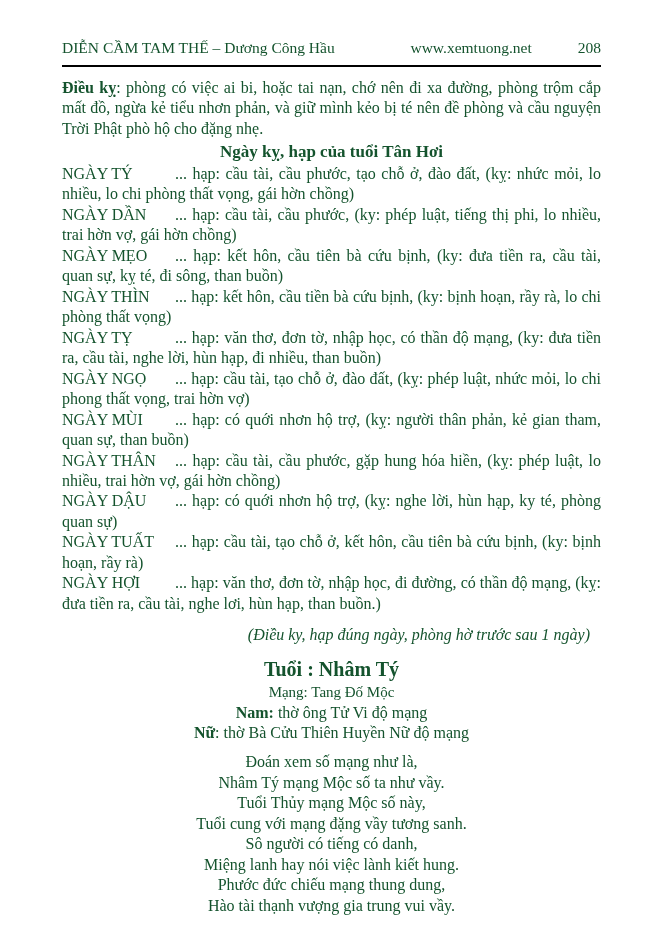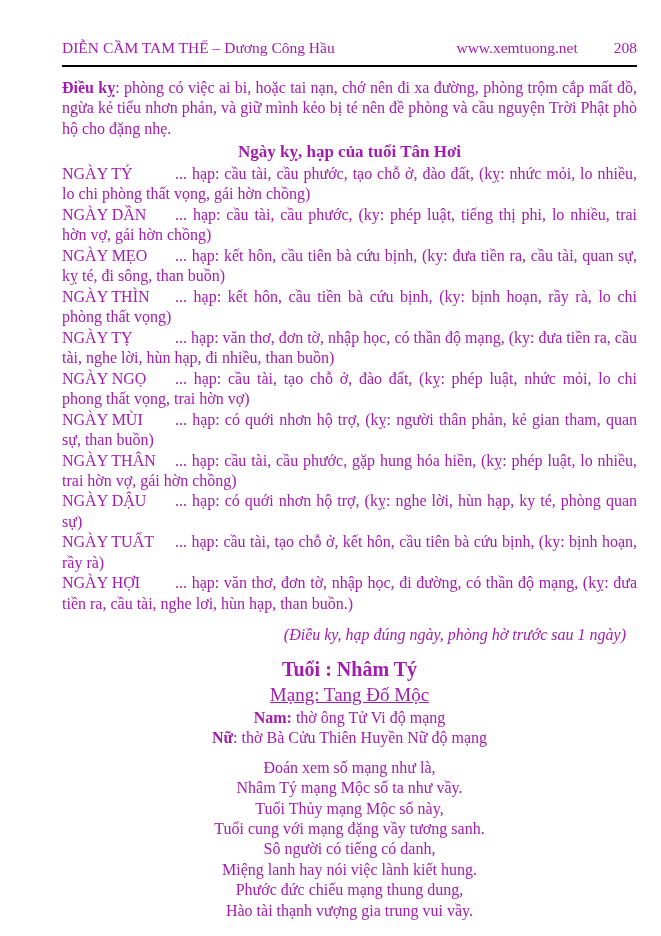--- a/index.html
+++ b/index.html
@@ -1,36 +1,36 @@
 <!DOCTYPE html>
 <html><head>
 <meta charset="utf-8">
 <style>
   html,body { margin:0; padding:0; background:#888; }
   .page {
     width:661px; height:936px;
     margin:0 auto;
     background:#ffffff;
-    color:#a21caf;
+    color:#14532d;
     font-family:"Liberation Serif", "DejaVu Serif", serif;
     font-size:16px;
     line-height:1.28;
     box-sizing:border-box;
-    padding:38px 24px 0 62px;
+    padding:38px 60px 0 62px;
     overflow:hidden;
   }
   .page-header {
     display:flex;
     justify-content:space-between;
     align-items:baseline;
     border-bottom:2px solid #000;
     padding-bottom:7px;
     font-size:15.5px;
   }
-  .header-right { display:flex; gap:36px; align-items:baseline; }
+  .header-right { display:flex; gap:46px; align-items:baseline; }
   .intro { margin:11px 0 0 0; text-align:justify; }
   .intro b { font-weight:bold; }
   .section-heading {
     margin:2px 0 1px 0;
     text-align:center;
     font-weight:bold;
     font-size:17px;
   }
   .day-row { margin:0; text-align:justify; }
   .day-name { display:inline-block; min-width:113px; }
@@ -39,21 +39,21 @@
     text-align:right;
     font-style:italic;
   }
   .center-line { margin:0; text-align:center; }
   .profile-title {
     margin:1px 0;
     text-align:center;
     font-weight:bold;
     font-size:20px;
   }
-  .mang-line { font-size:19px;text-decoration:underline; }
+  .mang-line { font-size:15px; }
   .poem { margin:9px; }
   .poem-line { text-align:center; }
 </style>
 </head>
 <body>
 
 <div class="page">
 
   <div class="page-header">
     <span>DIỄN CẦM TAM THẾ – Dương Công Hầu</span>

